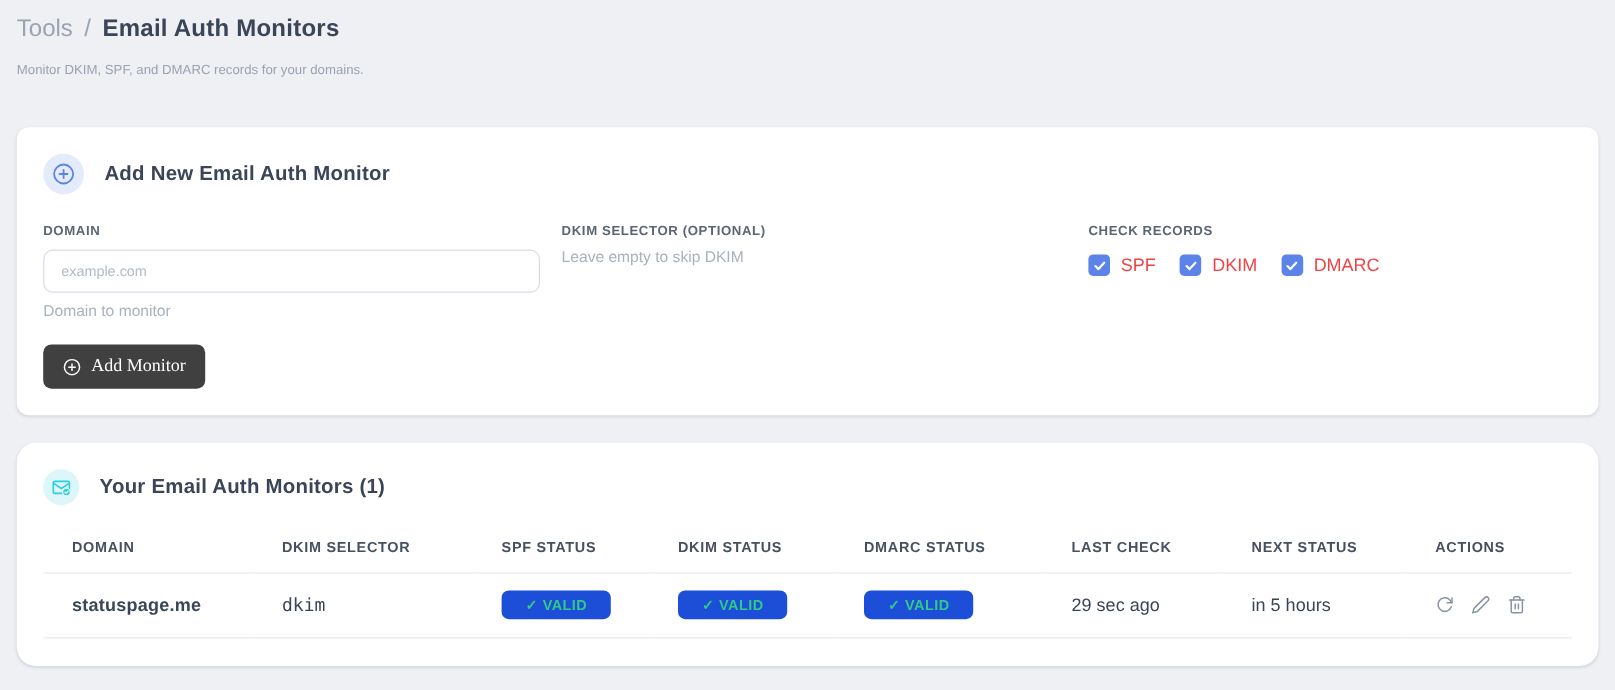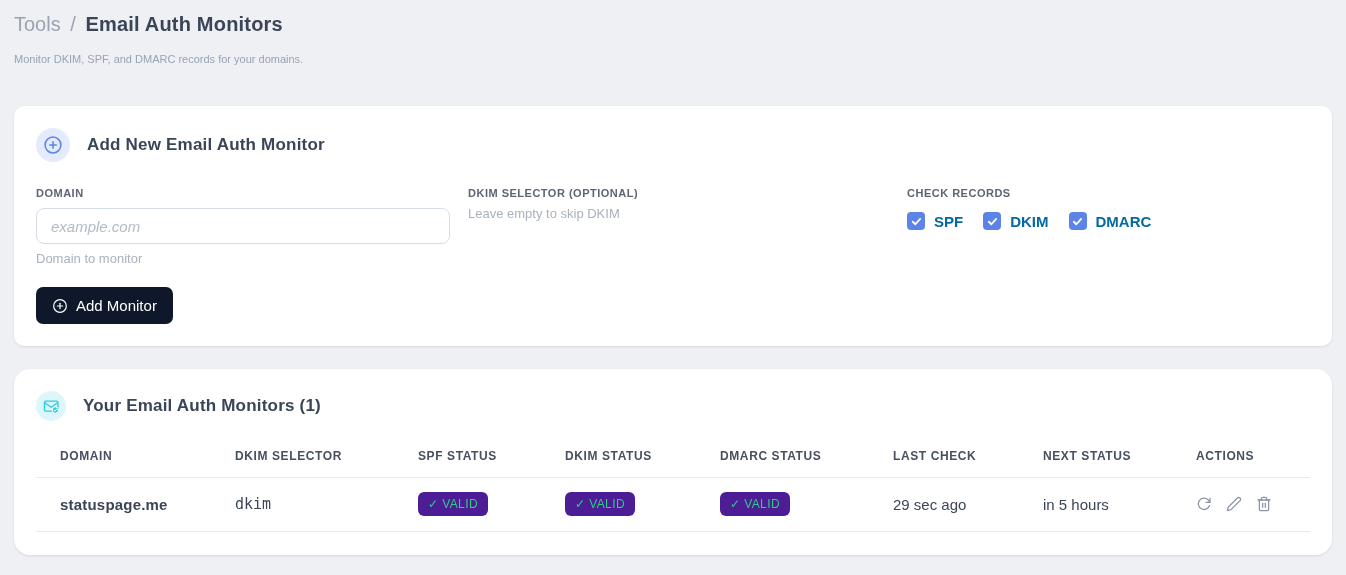--- a/index.html
+++ b/index.html
@@ -42,44 +42,44 @@
   .form-row { display: flex; margin-top: 25px; }
   .field { width: 414px; margin-right: 18px; }
   .field-label, .group-label {
     display: block;
     font-size: 11px; font-weight: 700; color: #5b6574;
     letter-spacing: .5px;
   }
   .text-input {
     margin-top: 9px; width: 100%; height: 36px;
     border: 1px solid #d7dde7; border-radius: 8px;
-    padding: 0 14px; font-size: 15px; color: #3a4557;
+    padding: 0 14px; font-size: 12px; color: #3a4557;
     font-family: "Liberation Sans", sans-serif;
-    outline: none; background: #fff; font-style: italic;
+    outline: none; background: #fff;
   }
   .text-input::placeholder { color: #b3bbc8; }
   .helper { margin-top: 7px; font-size: 13px; color: #a9b1bf; }
 
   .check-group { margin-left: 7px; }
   .check-options { display: flex; margin-top: 13px; }
   .check-item { display: flex; align-items: center; margin-right: 20px; cursor: pointer; }
   .checkbox {
     width: 18px; height: 18px; border-radius: 4px;
     background: #5c83e8; color: #fff;
     display: flex; align-items: center; justify-content: center;
   }
-  .check-label { margin-left: 9px; font-size: 15px; color: #0369a1; font-weight: bold; }
+  .check-label { margin-left: 9px; font-size: 15px; color: #ef4444; }
 
   .btn-primary {
     margin-top: 21px;
     display: inline-flex; align-items: center;
-    background: #0f172a; color: #ffffff;
+    background: #404040; color: #ffffff;
     border: none; border-radius: 7px;
     padding: 11px 16px; height: 37px;
-    font-size: 15px; font-family: Liberation Sans, sans-serif;
+    font-size: 15px; font-family: Liberation Serif, serif;
     cursor: pointer;
   }
   .btn-primary .btn-icon { display: flex; margin-right: 8px; }
 
   
   table.monitors { width: 100%; border-collapse: collapse; margin-top: 9px; }
   table.monitors th {
     text-align: left;
     padding: 19px 8px 14px 24px;
     font-size: 12px; font-weight: 700; color: #465061;
@@ -91,23 +91,23 @@
     text-align: left;
     padding: 14px 8px 15px 24px;
     border-bottom: 1px solid #e6e9ee;
     font-size: 15px; color: #3a4557;
     white-space: nowrap;
   }
   td.cell-domain { font-weight: 700; color: #465061; letter-spacing: .2px; }
   td.cell-code { font-family: "DejaVu Sans Mono", monospace; font-size: 14px; color: #e83e8c; }
   .badge-valid {
     display: inline-block;
-    background: #4c1d95; color: #2fcb87;
-    font-size: 12px; font-weight: 400; letter-spacing: .4px;
-    padding: 5px 10px; border-radius: 6px;
+    background: #1d4ed8; color: #2fcb87;
+    font-size: 12px; font-weight: 700; letter-spacing: .4px;
+    padding: 5px 20px; border-radius: 6px;
   }
   td.cell-next { color: #b3bbc8; }
   .actions { display: flex; align-items: center; }
   .action-btn {
     color: #8a94a4; display: flex; cursor: pointer;
     background: none; border: none; padding: 0; margin-right: 14px;
   }
   .action-btn:last-child { margin-right: 0; }
 </style>
 </head>

